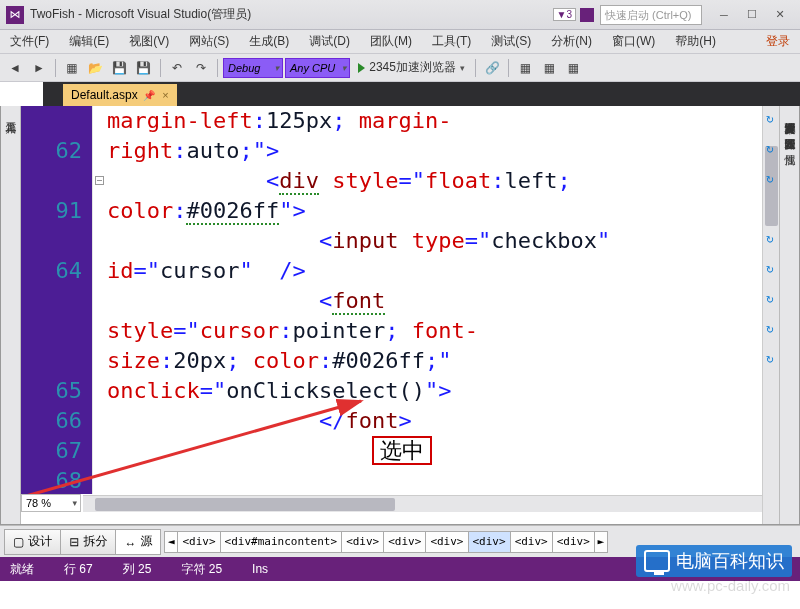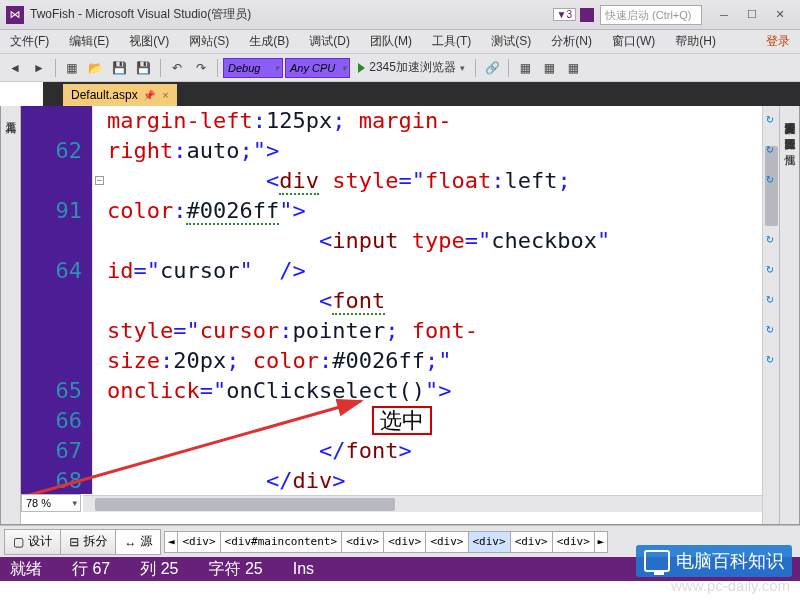--- a/index.html
+++ b/index.html
@@ -53,21 +53,21 @@
   .zoom::after { content: "▾"; position: absolute; right: 3px; top: 0; font-size: 9px; color: #555; }
   .scroll-h { position: absolute; left: 82px; right: 37px; bottom: 12px; height: 17px; background: #e6e6e8; border-top: 1px solid #ccc; }
   .scroll-h .thumb { position: absolute; top: 2px; height: 13px; left: 12px; width: 300px; background: #b8b8c0; border-radius: 2px; }
   .arrow-annot { position: absolute; pointer-events: none; }
   .bottombar1 { height: 32px; background: #e6e6e8; border-top: 1px solid #bbb; display: flex; align-items: center; padding: 0 4px; gap: 0; font-size: 12px; }
   .bb-btn { height: 26px; border: 1px solid #aaa; background: linear-gradient(#fafafa,#e4e4e4); padding: 0 8px; display: flex; align-items: center; margin-right: -1px; }
   .bb-btn.active { background: #fff; }
   .bc { height: 22px; border: 1px solid #aaa; background: #fdfdfd; padding: 0 4px; display: flex; align-items: center; margin-right: -1px; font-family: Consolas, monospace; font-size: 11px; }
   .bc.sel { background: #cfe2ff; }
   .bc.arrow { width: 14px; justify-content: center; padding: 0; }
-  .statusbar { height: 24px; background: #68217a; color: #fff; display: flex; align-items: center; padding: 0 10px; gap: 30px; font-size: 16px; }
+  .statusbar { height: 24px; background: #68217a; color: #fff; display: flex; align-items: center; padding: 0 10px; gap: 30px; font-size: 12px; }
   .watermark { position: absolute; right: 8px; bottom: 32px; display: flex; align-items: center; gap: 6px; background: rgba(30,120,210,0.9); color: #fff; padding: 4px 8px; border-radius: 3px; font-size: 18px; font-family: "Microsoft YaHei",sans-serif; pointer-events: none; }
   .watermark .mon { width: 26px; height: 22px; border: 2px solid #fff; border-radius: 3px; position: relative; }
   .watermark .mon::after { content: ""; position: absolute; left: 8px; bottom: -5px; width: 10px; height: 3px; background: #fff; }
   .wm-url { position: absolute; right: 10px; bottom: 15px; color: rgba(0,0,0,0.15); font-size: 15px; font-family: Arial,sans-serif; pointer-events: none; }
 </style>
 </head>
 <body>
 
 <div class="titlebar">
   <div class="vslogo">⋈</div>
@@ -177,23 +177,22 @@
       <div class="line"><span class="kw-attr">margin-left</span><span class="kw-punc">:</span><span class="kw-val">125px</span><span class="kw-punc">; </span><span class="kw-attr">margin-</span></div>
       <div class="line"><span class="kw-attr">right</span><span class="kw-punc">:</span><span class="kw-val">auto</span><span class="kw-punc">;"&gt;</span></div>
       <div class="line"><span class="kw-punc">            &lt;</span><span class="kw-tag squig">div</span><span> </span><span class="kw-attr">style</span><span class="kw-punc">="</span><span class="kw-attr">float</span><span class="kw-punc">:</span><span class="kw-val">left</span><span class="kw-punc">;</span></div>
       <div class="line"><span class="kw-attr">color</span><span class="kw-punc">:</span><span class="kw-val squig">#0026ff</span><span class="kw-punc">"&gt;</span></div>
       <div class="line"><span class="kw-punc">                &lt;</span><span class="kw-tag">input</span><span> </span><span class="kw-attr">type</span><span class="kw-punc">="</span><span class="kw-val">checkbox</span><span class="kw-punc">"</span></div>
       <div class="line"><span class="kw-attr">id</span><span class="kw-punc">="</span><span class="kw-val">cursor</span><span class="kw-punc">"  /&gt;</span></div>
       <div class="line"><span class="kw-punc">                &lt;</span><span class="kw-tag squig">font</span></div>
       <div class="line"><span class="kw-attr">style</span><span class="kw-punc">="</span><span class="kw-attr">cursor</span><span class="kw-punc">:</span><span class="kw-val">pointer</span><span class="kw-punc">; </span><span class="kw-attr">font-</span></div>
       <div class="line"><span class="kw-attr">size</span><span class="kw-punc">:</span><span class="kw-val">20px</span><span class="kw-punc">; </span><span class="kw-attr">color</span><span class="kw-punc">:</span><span class="kw-val">#0026ff</span><span class="kw-punc">;"</span></div>
       <div class="line"><span class="kw-attr">onclick</span><span class="kw-punc">="</span><span class="kw-val">onClickselect()</span><span class="kw-punc">"&gt;</span></div>
+      <div class="line"><span class="kw-punc">                &lt;/</span><span class="kw-tag">font</span><span class="kw-punc">&gt;</span></div>
       <div class="line"><span class="kw-txt">                    </span><span class="kw-txt highlight-box">选中</span></div>
-      <div class="line"><span class="kw-punc">                &lt;/</span><span class="kw-tag">font</span><span class="kw-punc">&gt;</span></div>
-      <div class="line"><span class="kw-punc">            &lt;/</span><span class="kw-tag">div</span><span class="kw-punc">&gt;</span></div>
 
     </div>
   </div>
 
   <svg class="arrow-annot" style="left:20px; top:270px; width:360px; height:130px;">
     <defs>
         <marker id="ah" markerWidth="10" markerHeight="10" refX="8" refY="3" orient="auto">
           <path d="M0,0 L0,6 L9,3 z" fill="#e03030"></path>
         </marker>
       </defs>

